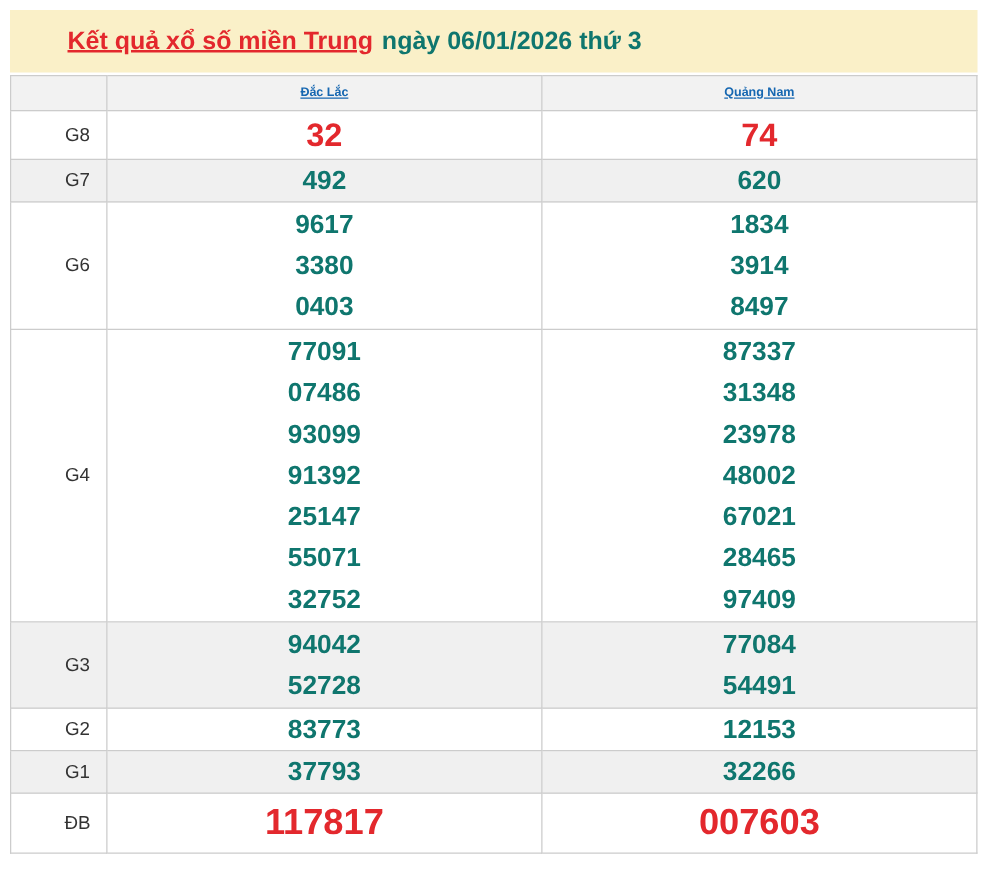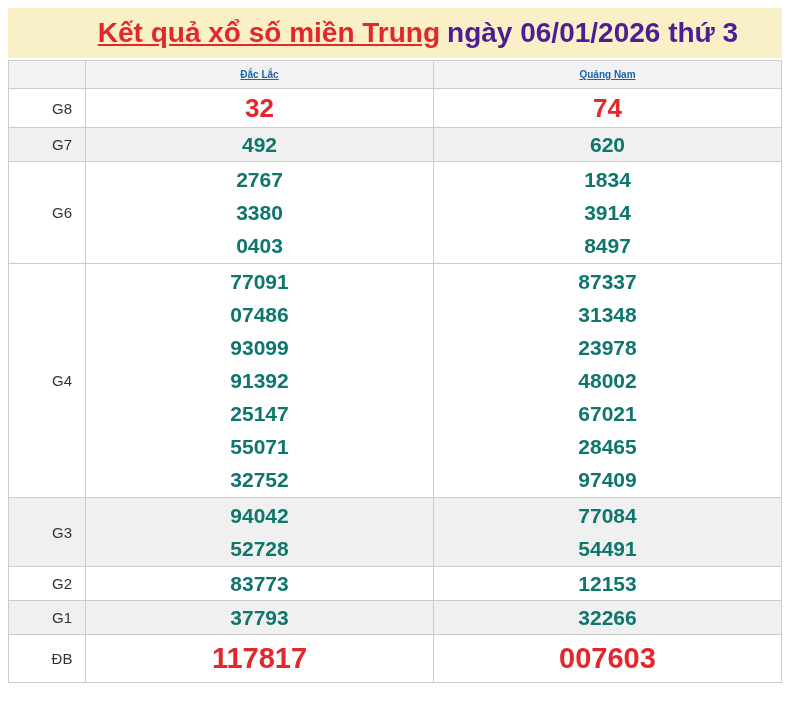--- a/index.html
+++ b/index.html
@@ -13,30 +13,30 @@
   *{box-sizing:border-box;}
   html,body{margin:0;padding:0;background:#ffffff;}
   body{
     width:790px;height:710px;overflow:hidden;
     font-family:"Liberation Sans",sans-serif;
   }
   .banner{
     margin:8px 8px 2px 8px;
     height:50px;
     background:var(--banner-bg);
-    display:flex;align-items:center;justify-content:center;
-    font-size:28px;font-weight:bold;white-space:nowrap;padding-left:46px;
+    display:flex;align-items:center;justify-content:flex-start;
+    font-size:20px;font-weight:bold;white-space:nowrap;padding-left:46px;
   }
   .banner a{
     color:var(--red);
     text-decoration:underline;
     cursor:pointer;
     margin-right:7px;
   }
-  .banner .date{color:#4c1d95;}
+  .banner .date{color:#0f766e;}
 
   table.results{
     width:774px;
     margin:0 8px;
     border-collapse:collapse;
     table-layout:fixed;
   }
   .results th,.results td{
     border:1px solid var(--border);
     text-align:center;
@@ -122,21 +122,21 @@
         <td>
           <div class="num">492</div>
         </td>
         <td>
           <div class="num">620</div>
         </td>
       </tr>
       <tr class="">
         <td class="label">G6</td>
         <td class="multi">
-          <div class="num">2767</div>
+          <div class="num">9617</div>
           <div class="num">3380</div>
           <div class="num">0403</div>
         </td>
         <td class="multi">
           <div class="num">1834</div>
           <div class="num">3914</div>
           <div class="num">8497</div>
         </td>
       </tr>
       <tr class="">

